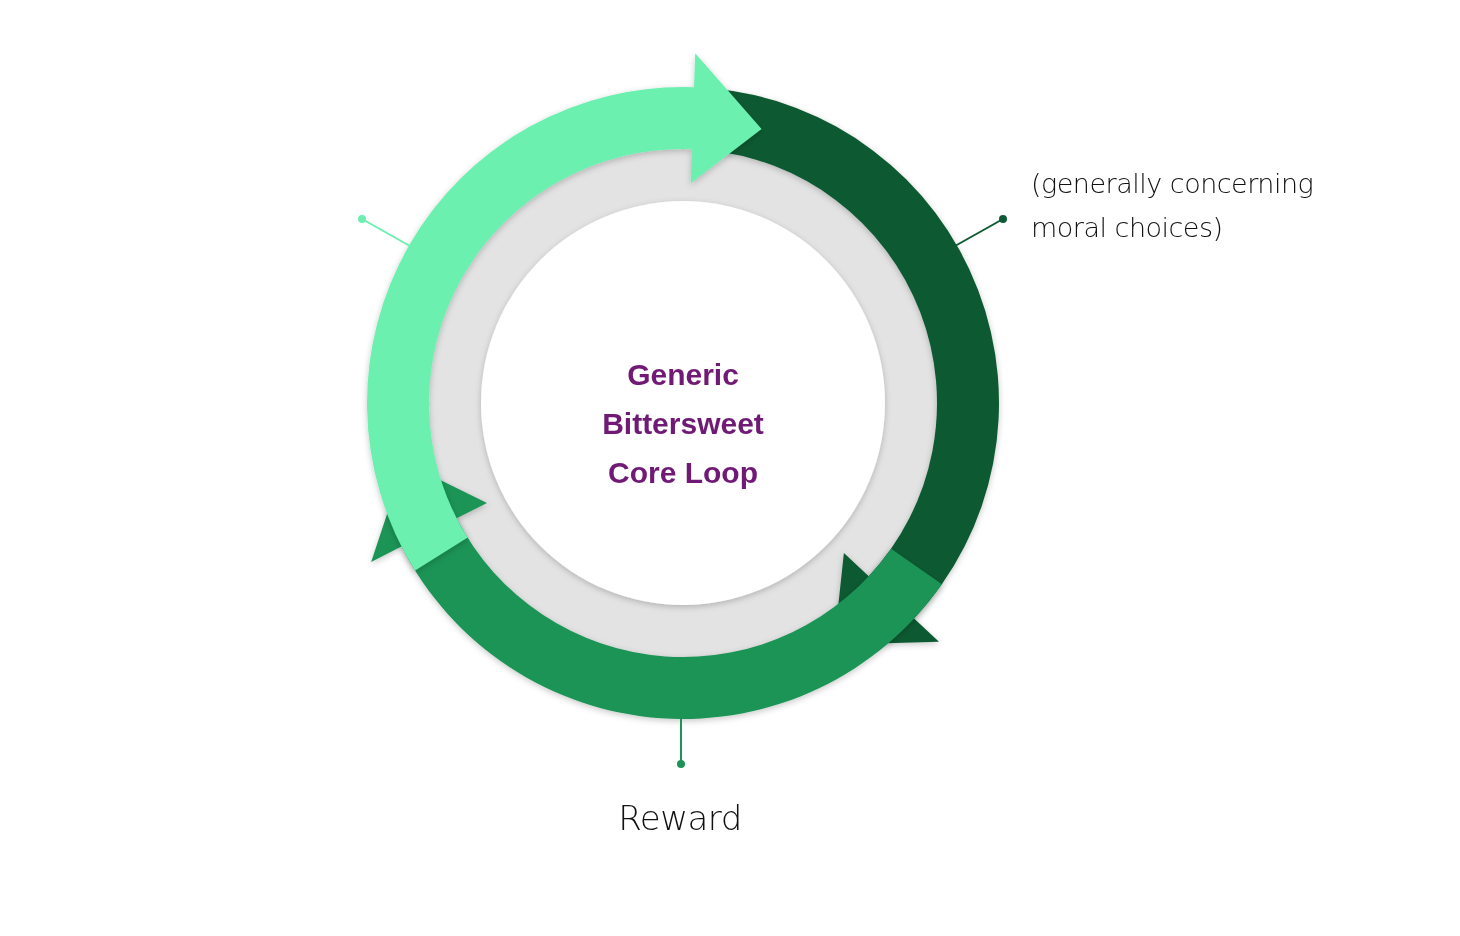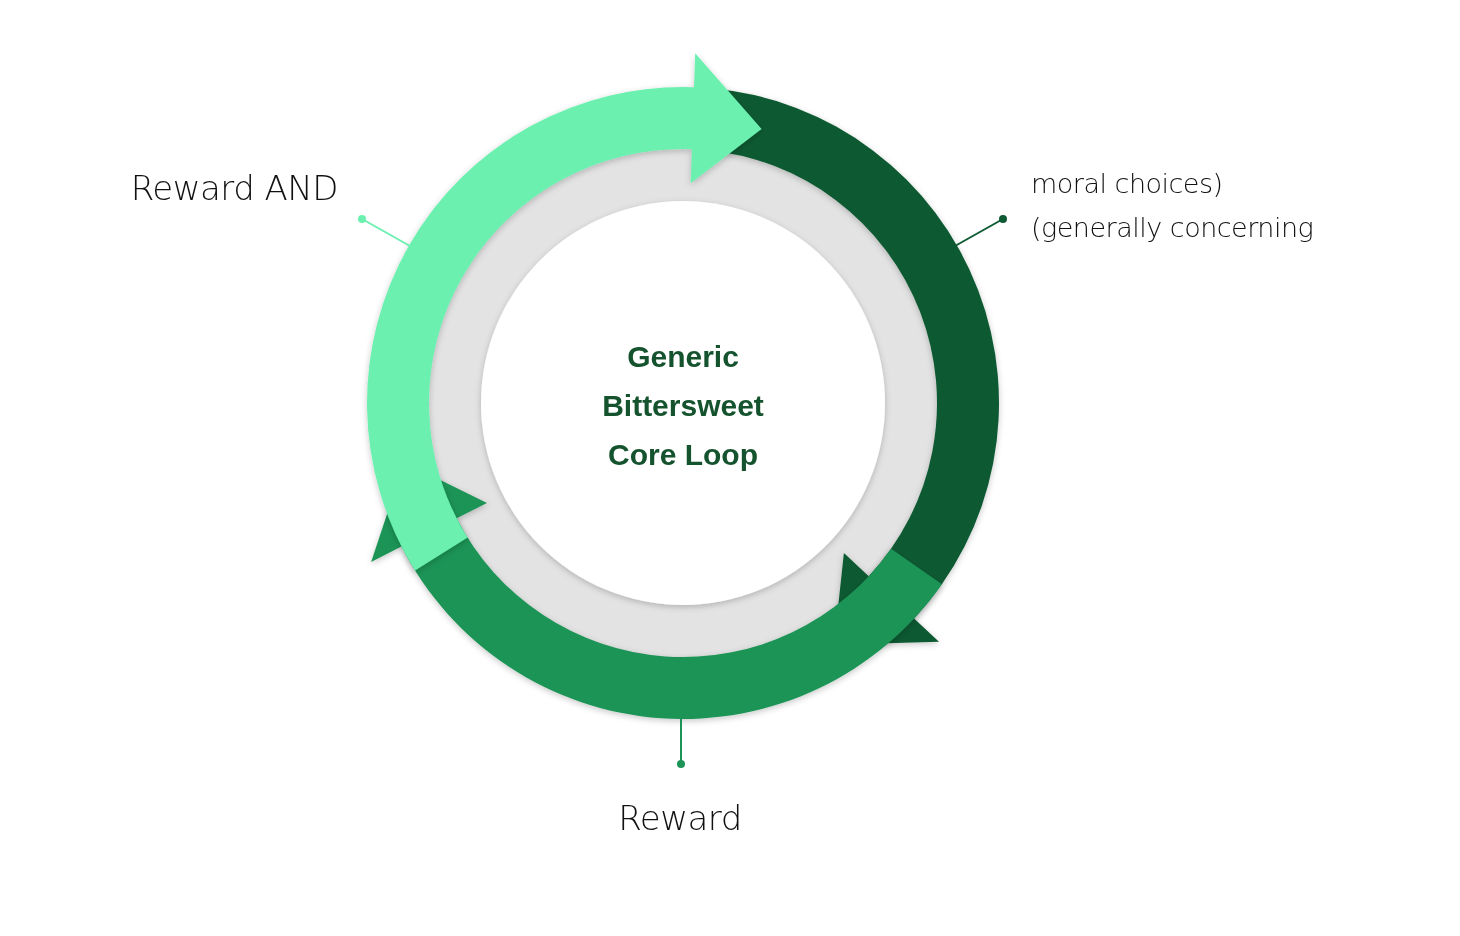--- a/index.html
+++ b/index.html
@@ -11,24 +11,24 @@
       color: #111111;
       font-weight: 300;
       letter-spacing: -0.5px;
     }
     .label-title { font-size: 34px; line-height: 52px; }
     .label-sub { font-size: 27px; line-height: 44px; }
     #label-reward { left: 100px; top: 162px; width: 238px; text-align: right; }
     #label-action { left: 1031px; top: 162px; width: 330px; text-align: left; }
     #label-result { left: 580px; top: 792px; width: 200px; text-align: center; }
     #center-title {
-      position: absolute; left: 533px; top: 332px; width: 300px;
+      position: absolute; left: 533px; top: 350px; width: 300px;
       text-align: center;
       font-family: "Liberation Sans", sans-serif;
-      font-weight: bold; font-size: 30px; line-height: 49px; color: #14532d;
+      font-weight: bold; font-size: 30px; line-height: 49px; color: #701a75;
     }
   </style>
 </head>
 <body>
 
 <svg id="diagram" xmlns="http://www.w3.org/2000/svg" width="1460" height="936" viewBox="0 0 1460 936">
   <defs>
     <filter id="shadow" x="-20%" y="-20%" width="140%" height="140%">
       <feDropShadow dx="0" dy="2" stdDeviation="3" flood-color="#000" flood-opacity="0.22"></feDropShadow>
     </filter>
@@ -50,23 +50,22 @@
     </g>
 </svg>
 
 <div id="center-title">
   <div>Generic</div>
   <div>Bittersweet</div>
   <div>Core Loop</div>
 </div>
 
 <div id="label-reward" class="label">
-  <div class="label-title">Reward AND</div>
 </div>
 
 <div id="label-action" class="label">
+  <div class="label-sub">(generally concerning</div>
   <div class="label-sub">moral choices)</div>
-  <div class="label-sub">(generally concerning</div>
 </div>
 
 <div id="label-result" class="label">
   <div class="label-title">Reward</div>
 </div>
 
 </body></html>

